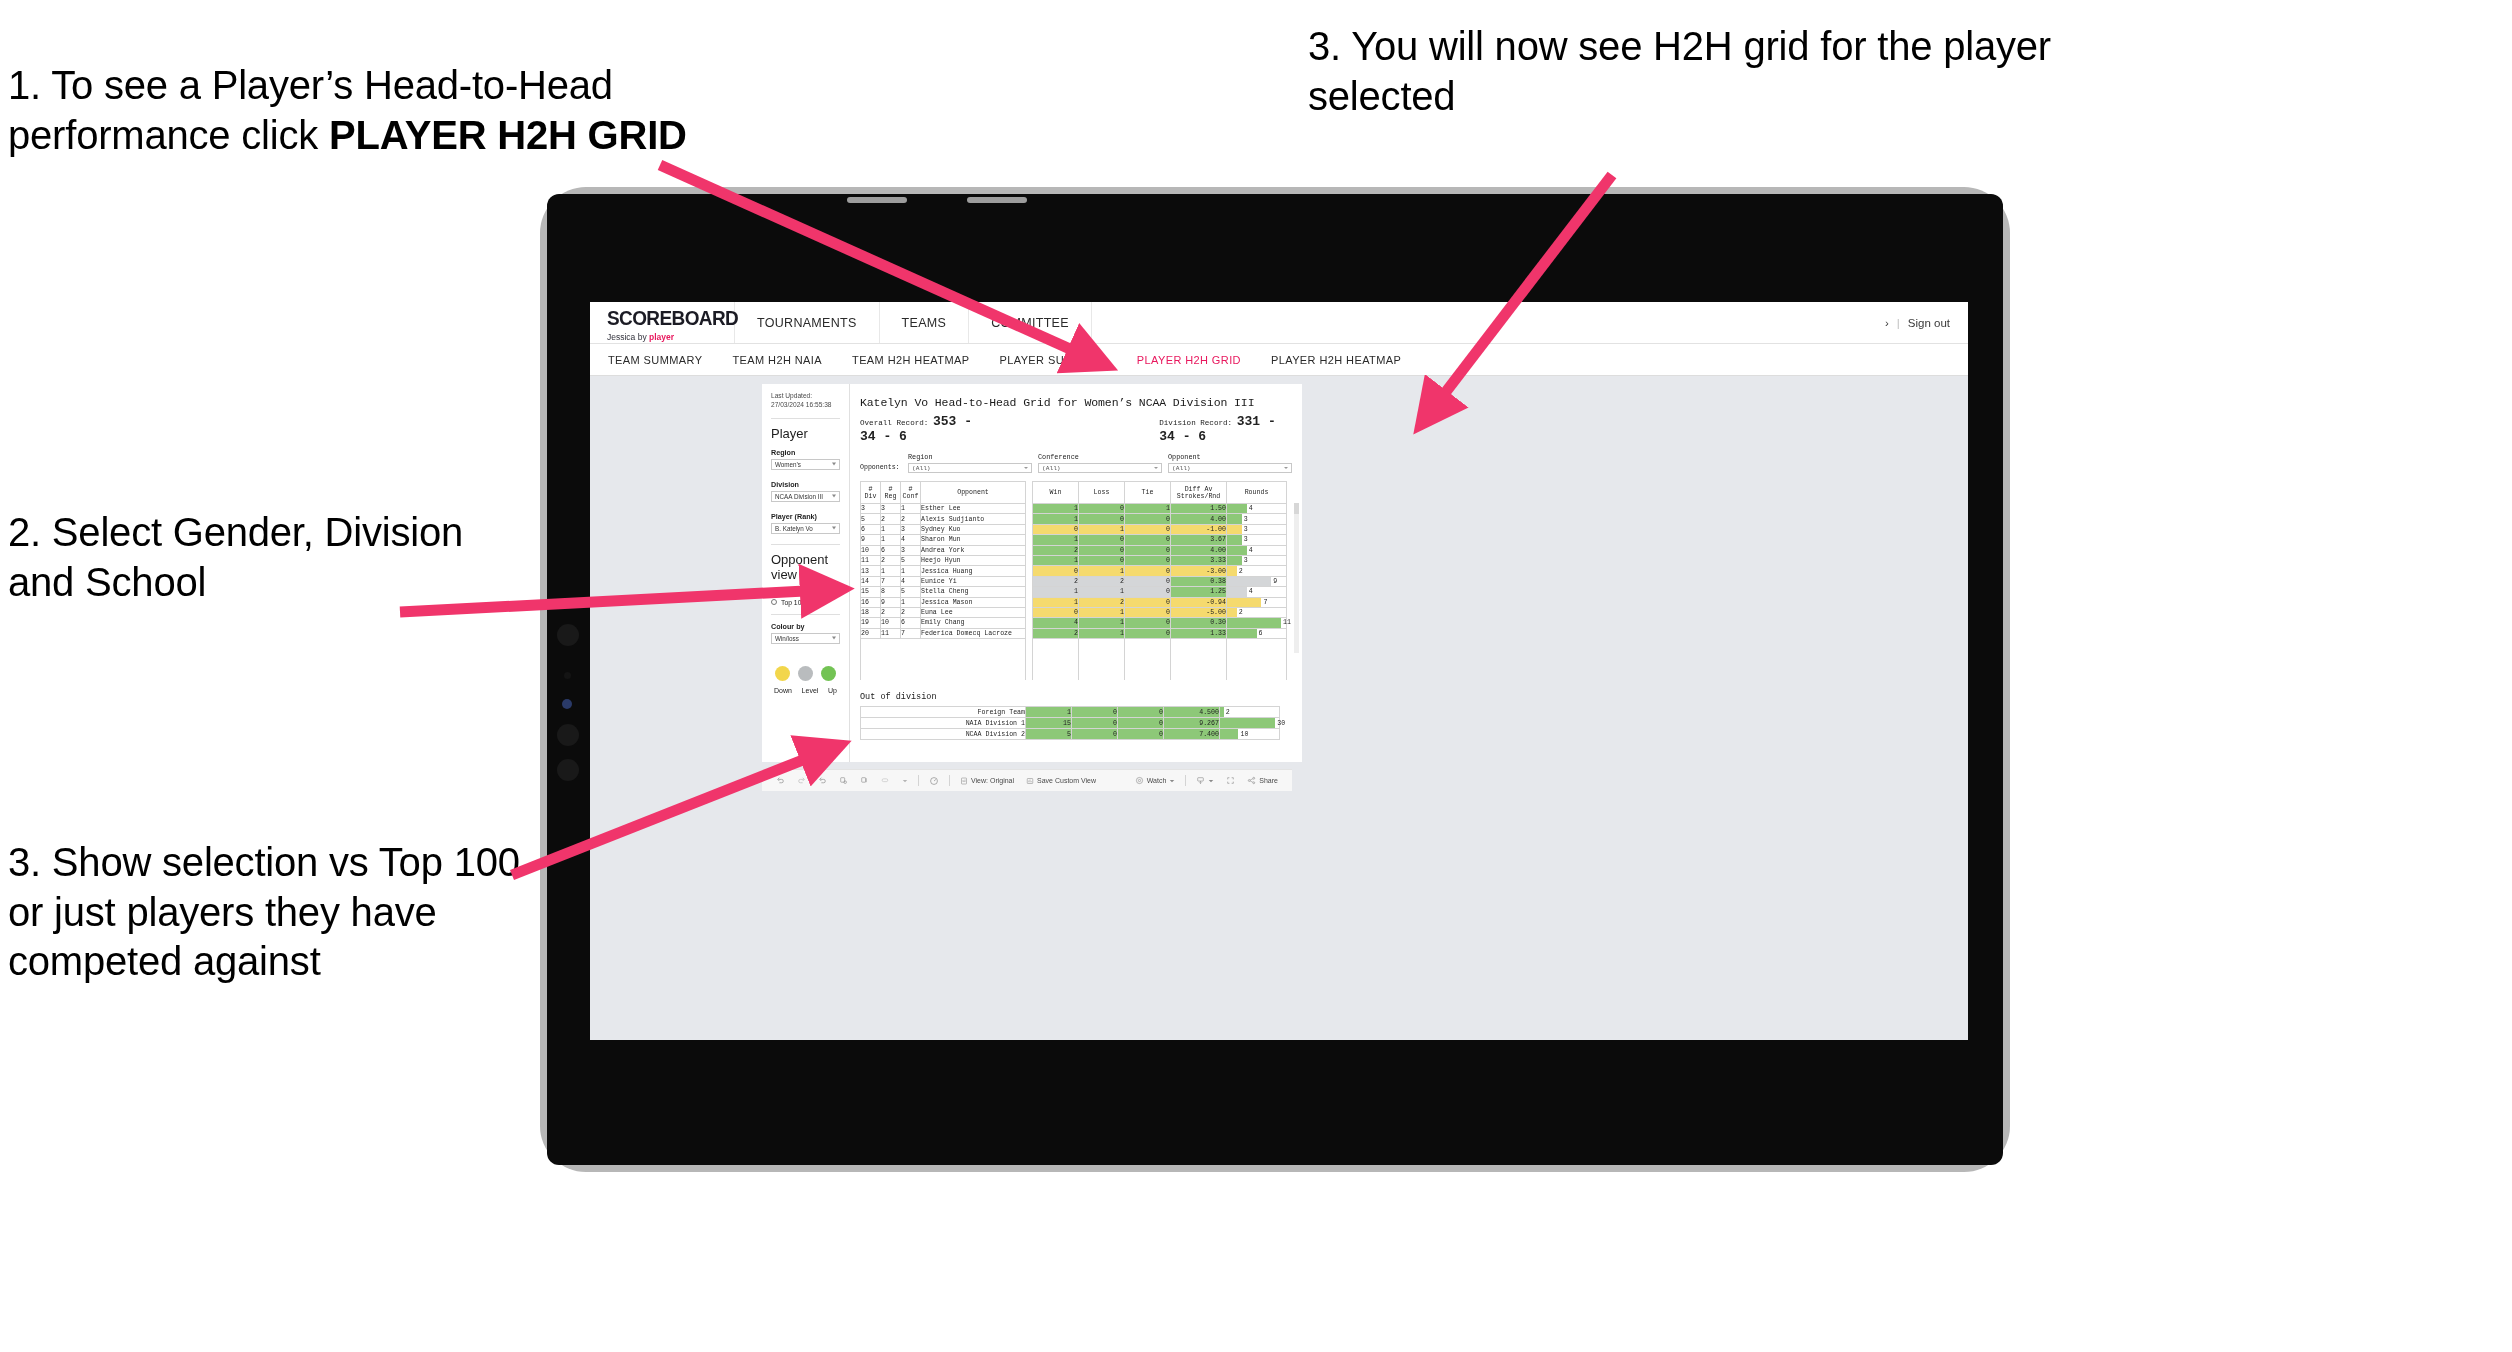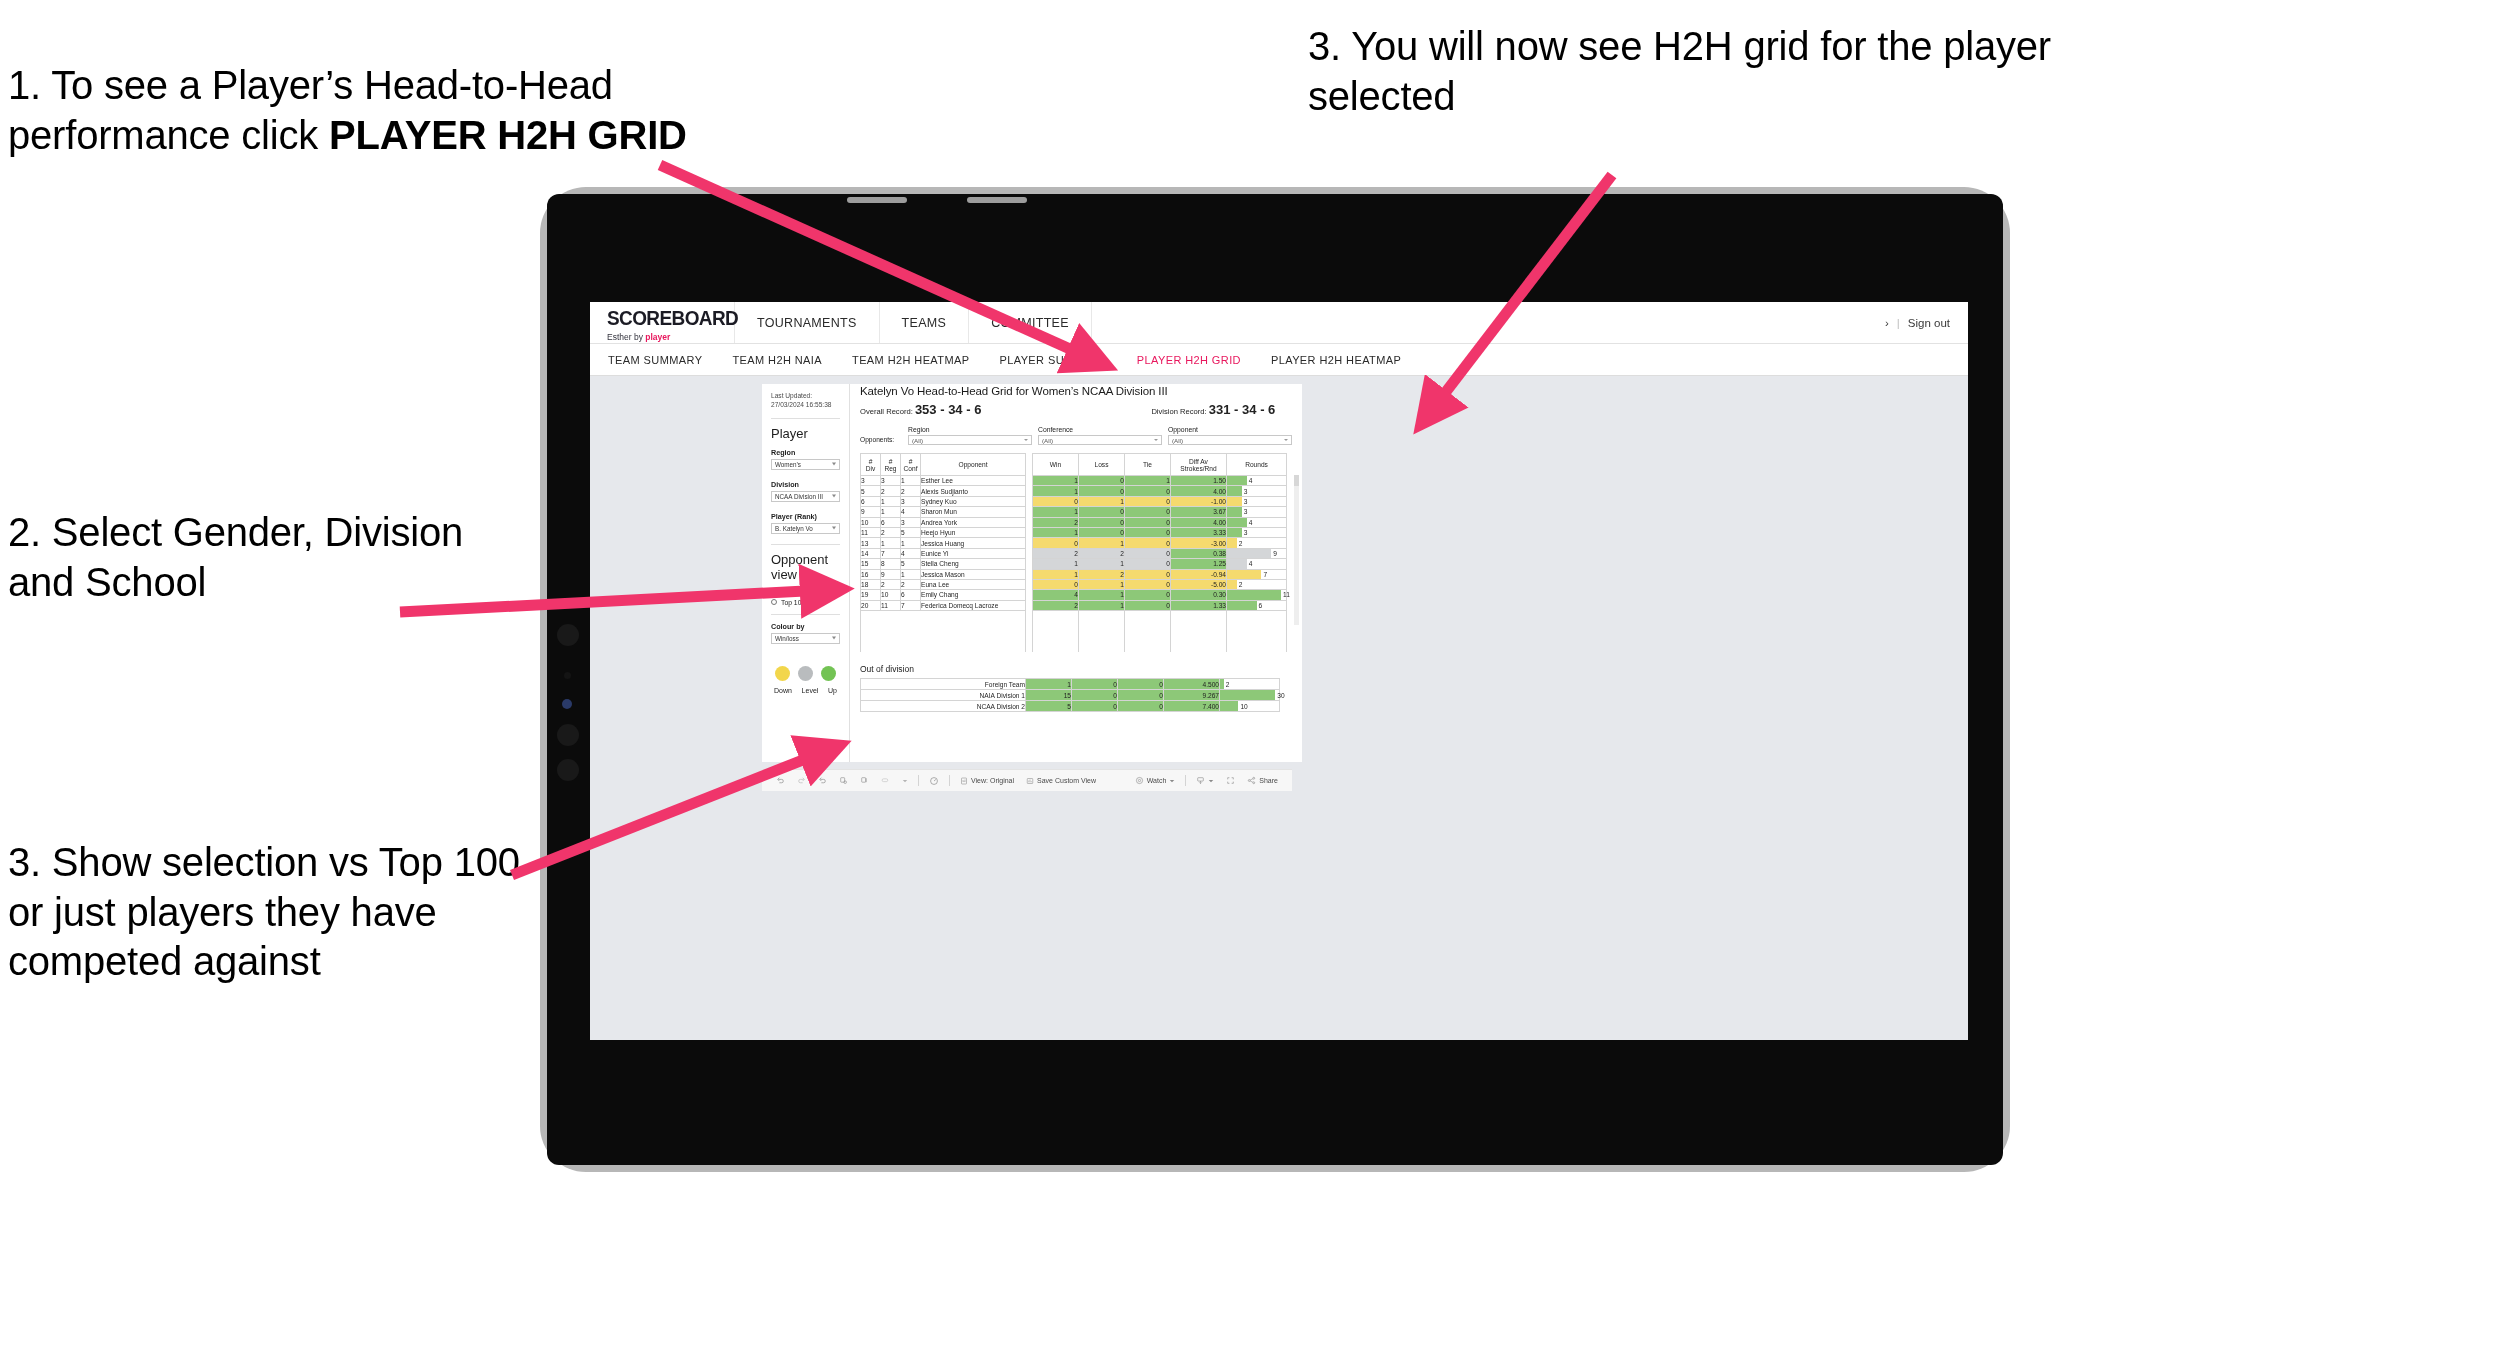--- a/index.html
+++ b/index.html
@@ -87,21 +87,21 @@
     position: absolute;
     left: 172px; top: 7px;
     width: 530px; height: 378px;
     display: flex;
     background: #ffffff;
   }
   #sidepanel {
     width: 88px; background:#ffffff; border-right:1px solid #e0e0e0;
     padding: 8px 9px 0 9px; flex: none;
   }
-  #mainpanel { flex:1; background:#ffffff; padding: 1px 10px 0 10px; position:relative; }
+  #mainpanel { flex:1; background:#ffffff; padding: 12px 10px 0 10px; position:relative;font-family:Liberation Mono, monospace; }
 
   .updated { font-size:6.6px; color:#4a4a4a; line-height:1.35; }
   .hr { border-top:1px solid #dfdfdf; margin: 8px 0 7px 0; }
   .sec-title { font-size: 13px; color:#1d1d1d; margin-bottom: 7px; }
   .fld-label { font-size: 7.2px; color:#1d1d1d; font-weight:bold; margin-bottom:2px; }
   .select {
     height: 11px; border:1px solid #c8c8c8; background:#fff; font-size:6.3px; color:#333;
     display:flex; align-items:center; padding: 0 3px; position:relative; margin-bottom:10px;
   }
   .select .caret { position:absolute; right:3px; top:50%; transform:translateY(-50%);
@@ -176,21 +176,21 @@
     <div class="cam small" style="left:17px; top:478px;"></div>
     <div class="cam blue" style="left:15px; top:505px;"></div>
     <div class="cam big" style="left:10px; top:530px;"></div>
     <div class="cam big" style="left:10px; top:565px;"></div>
 
     <div id="screen">
 
       <div id="topbar">
         <div id="brand">
           <div class="logo">SCOREBOARD</div>
-          <div class="sub"><span>Esther by </span><span class="pink">player</span></div>
+          <div class="sub"><span>Jessica by </span><span class="pink">player</span></div>
         </div>
         <div class="topnav-item">TOURNAMENTS</div>
         <div class="topnav-item">TEAMS</div>
         <div class="topnav-item">COMMITTEE</div>
         <div id="topbar-right">
           <span>›</span>
           <span class="sep">|</span>
           <span>Sign out</span>
         </div>
       </div>

